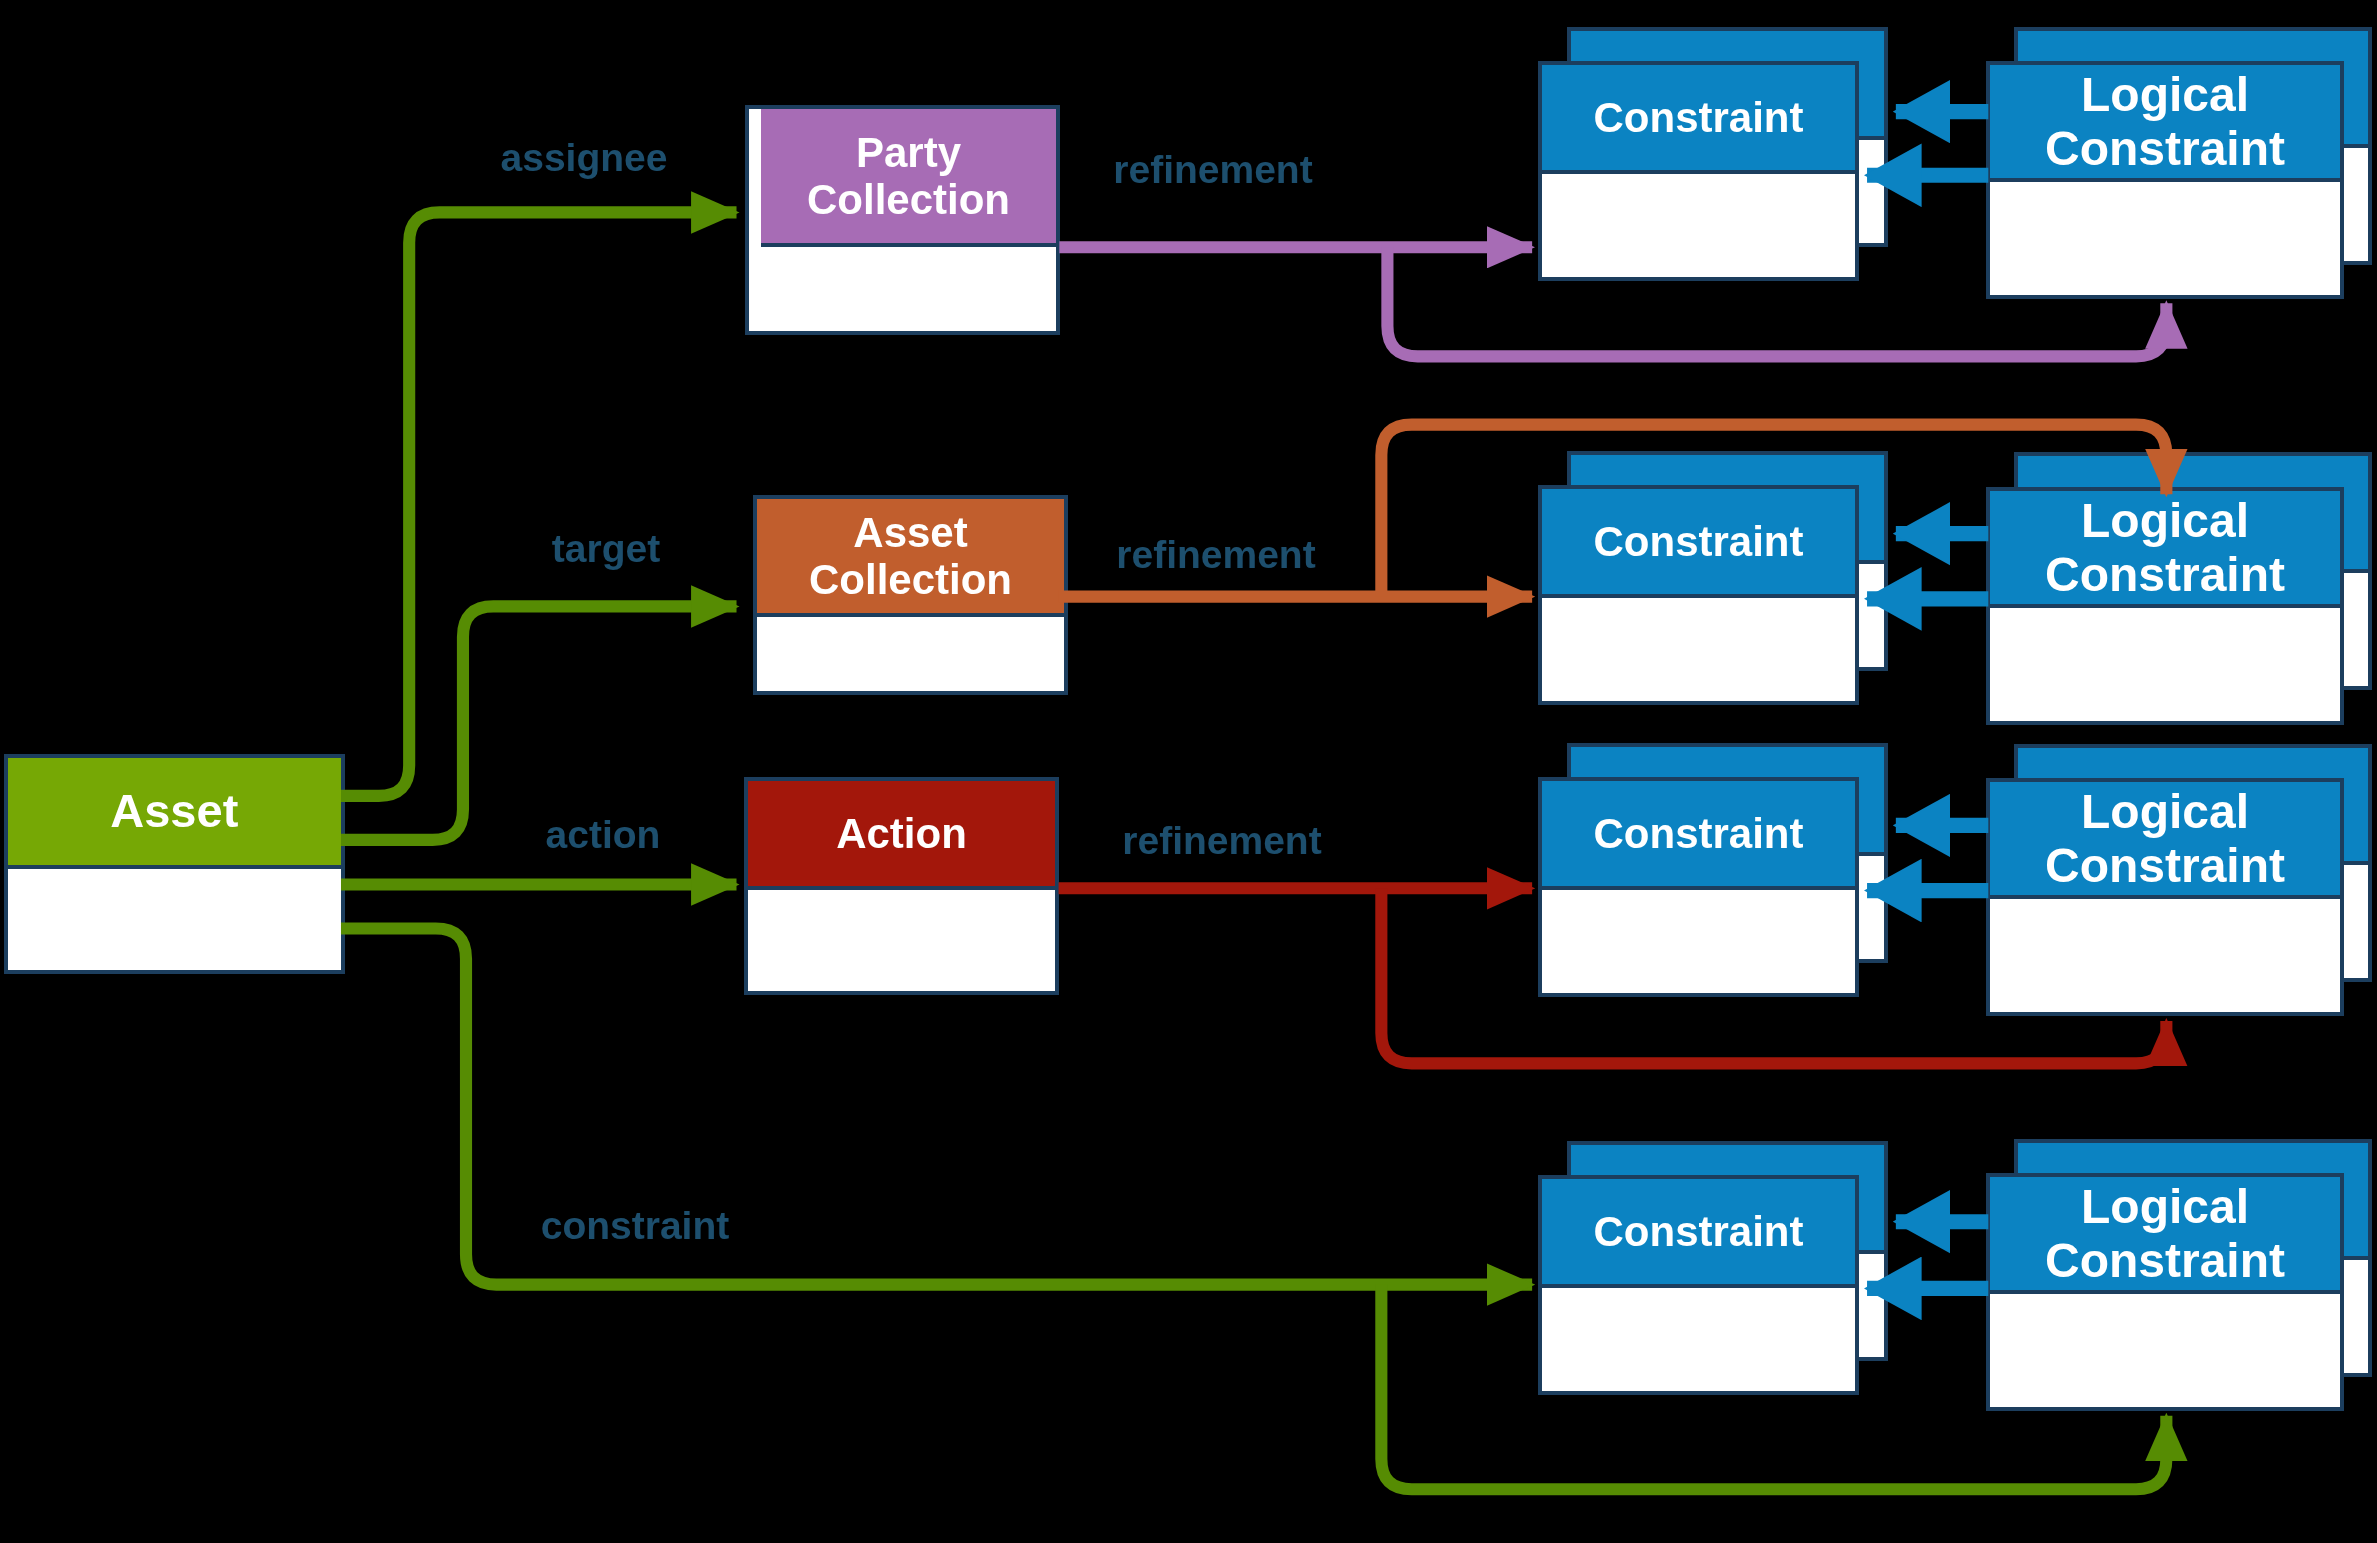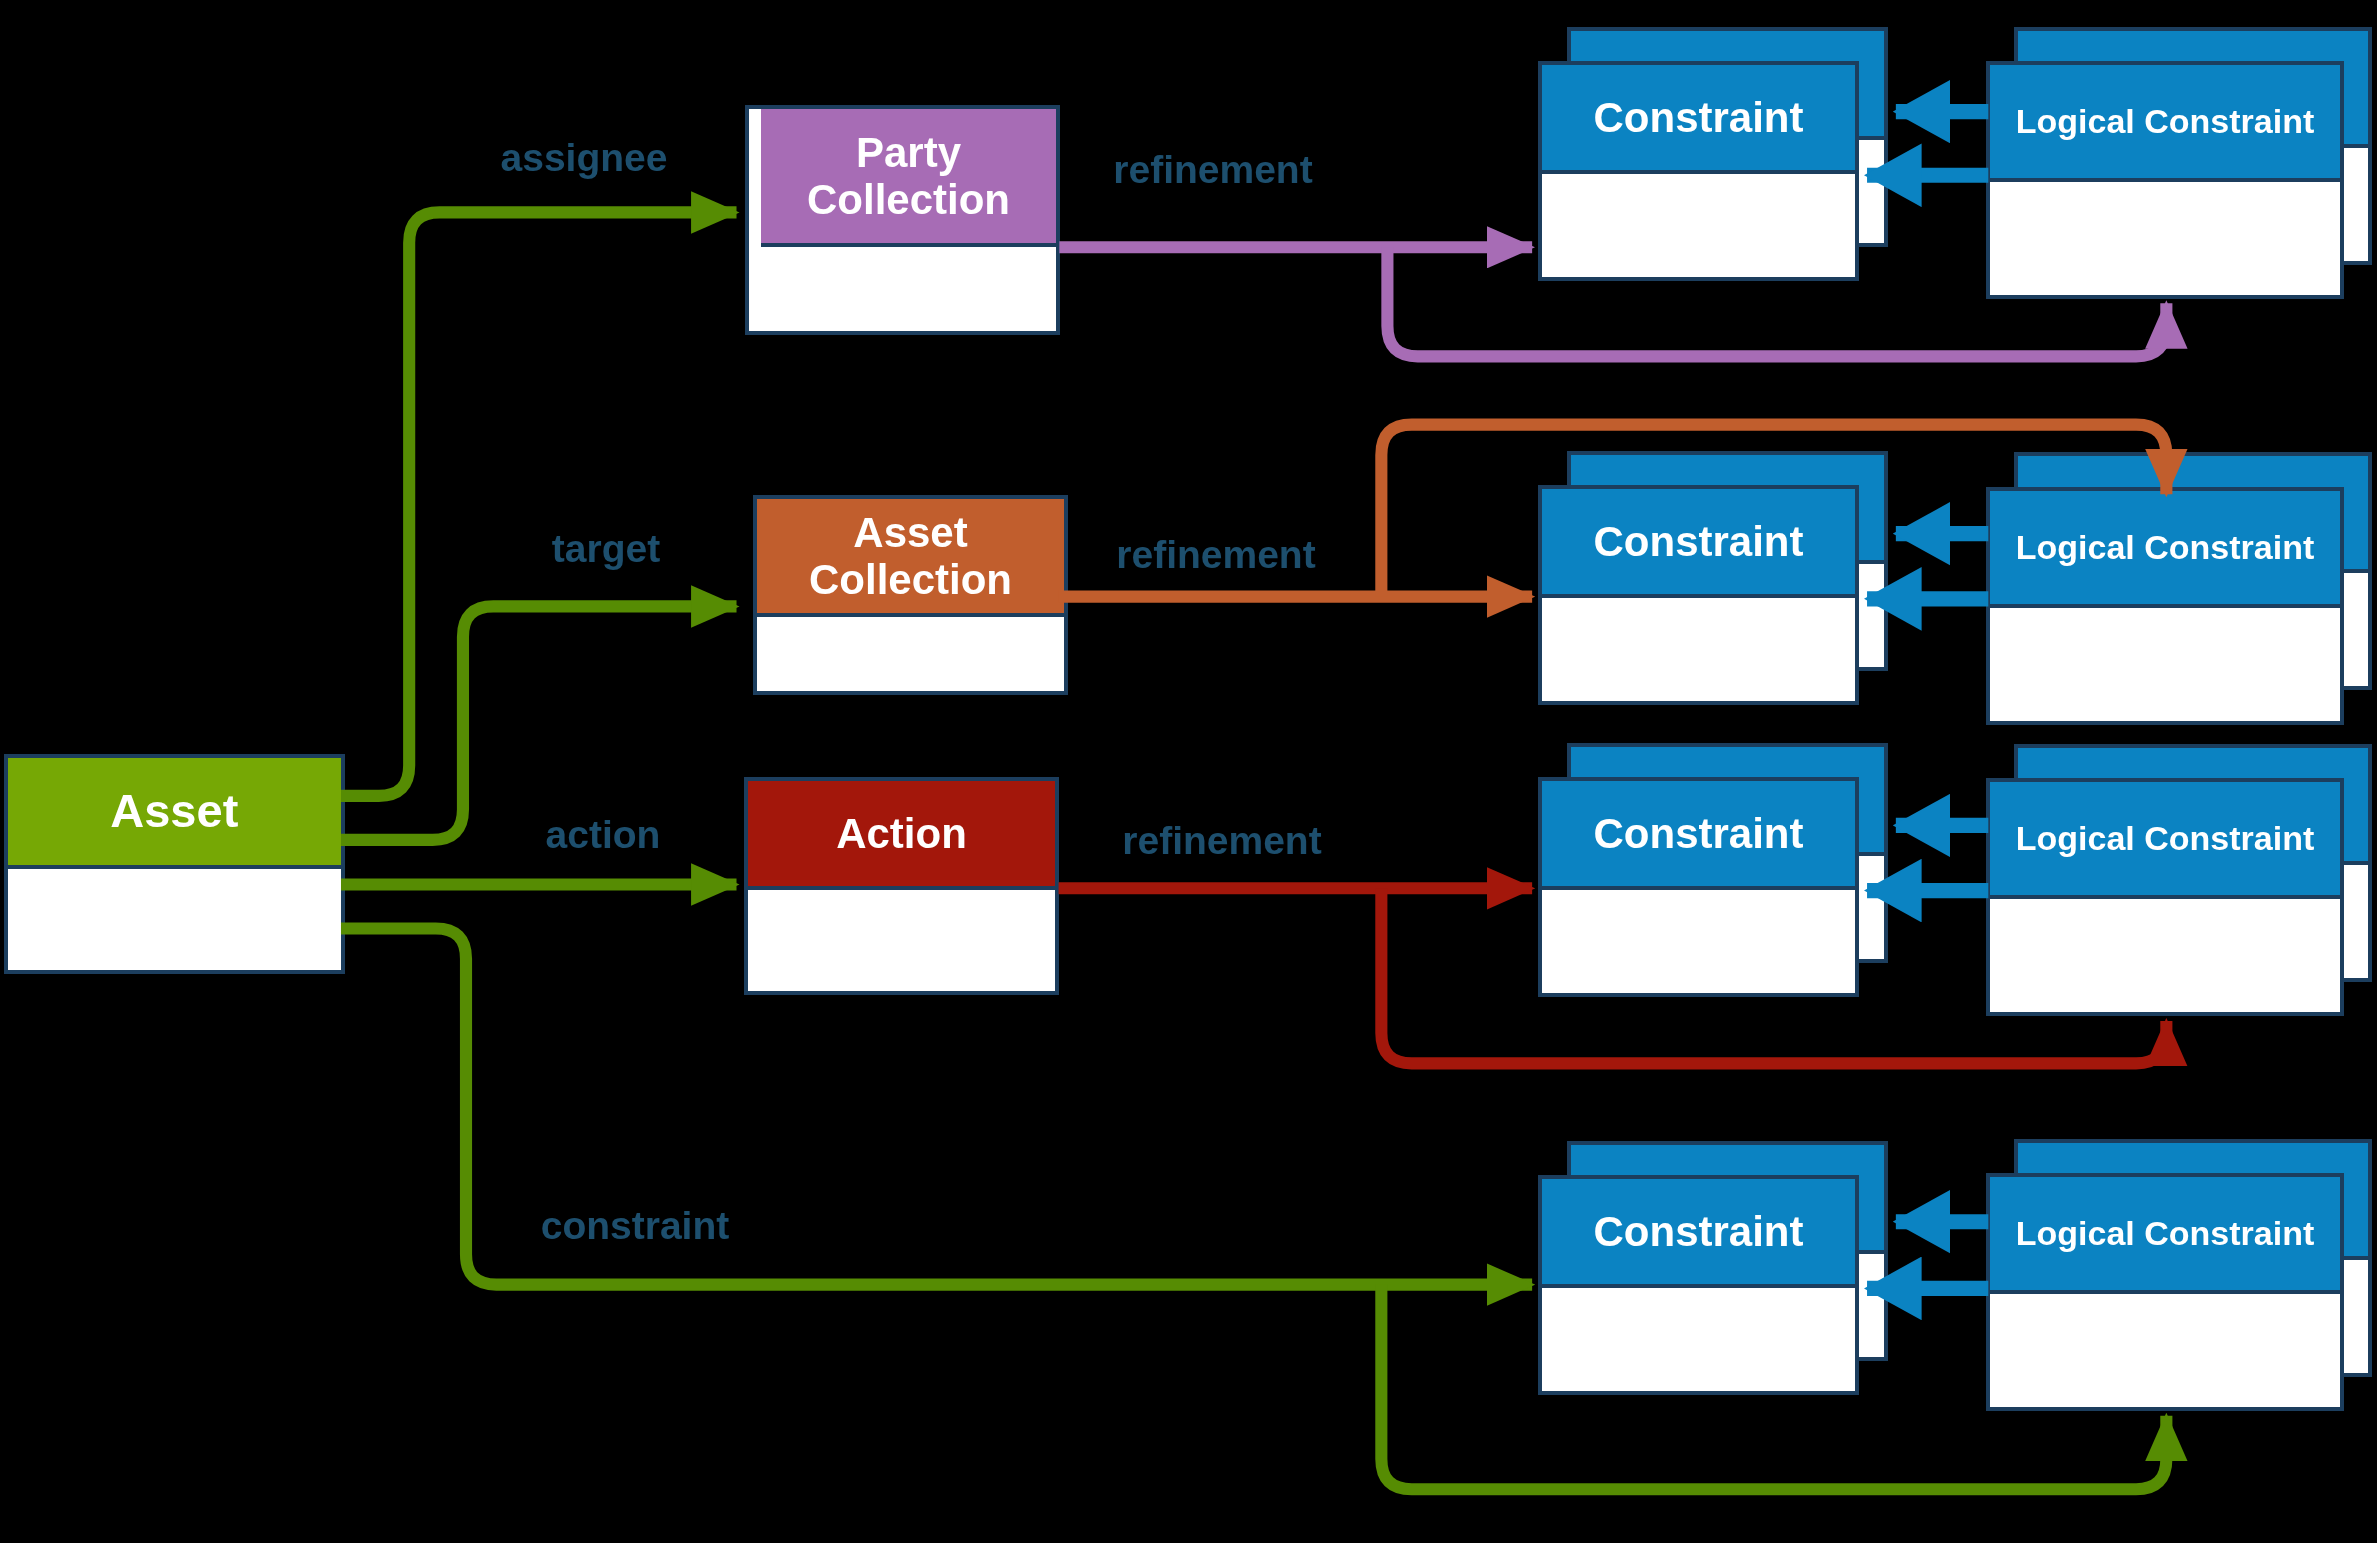--- a/index.html
+++ b/index.html
@@ -8,21 +8,21 @@
   .uml-box{position:absolute;box-sizing:border-box;border:4.5px solid var(--border);
            background:var(--box_body);}
   .uml-head{box-sizing:border-box;width:100%;border-bottom:4.5px solid var(--border);
             color:#fff;font-weight:bold;display:flex;align-items:center;justify-content:center;
             text-align:center;line-height:1.12;}
   .head-rule{background:var(--rule_green);height:111px;font-size:47px;}
   .head-party{background:var(--party_purple);height:138px;font-size:42px;}
   .head-asset{background:var(--asset_orange);height:118px;font-size:42px;}
   .head-action{background:var(--action_red);height:109px;font-size:42px;}
   .head-constraint{background:var(--constraint_blue);height:109px;font-size:42px;}
-  .head-logical{background:var(--constraint_blue);height:117px;font-size:34px;}
+  .head-logical{background:var(--constraint_blue);height:117px;font-size:48px;}
   .edge-label{position:absolute;transform:translate(-50%,-50%);color:var(--label_navy);
               font-size:39px;font-weight:bold;white-space:nowrap;}
   #wires{position:absolute;left:0;top:0;z-index:5;}
   #wires path, #wires line{fill:none;}
   .wg{stroke:var(--arrow_green);stroke-width:16px;}
   .wp{stroke:var(--party_purple);stroke-width:16px;}
   .wo{stroke:var(--asset_orange);stroke-width:16px;}
   .wr{stroke:var(--action_red);stroke-width:16px;}
   .wb{stroke:var(--constraint_blue);stroke-width:20px;}
   .boxes{position:absolute;left:0;top:0;z-index:1;}

